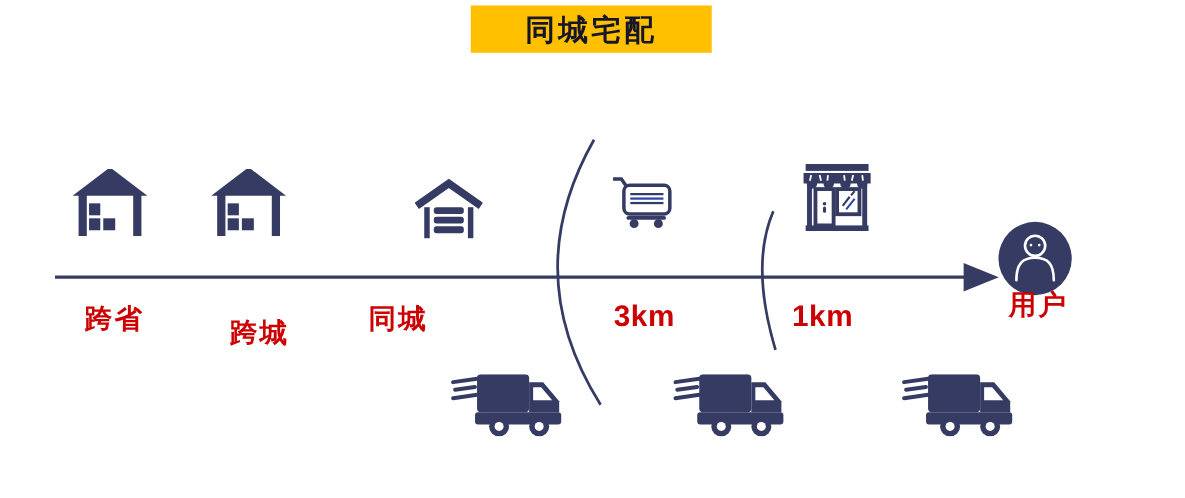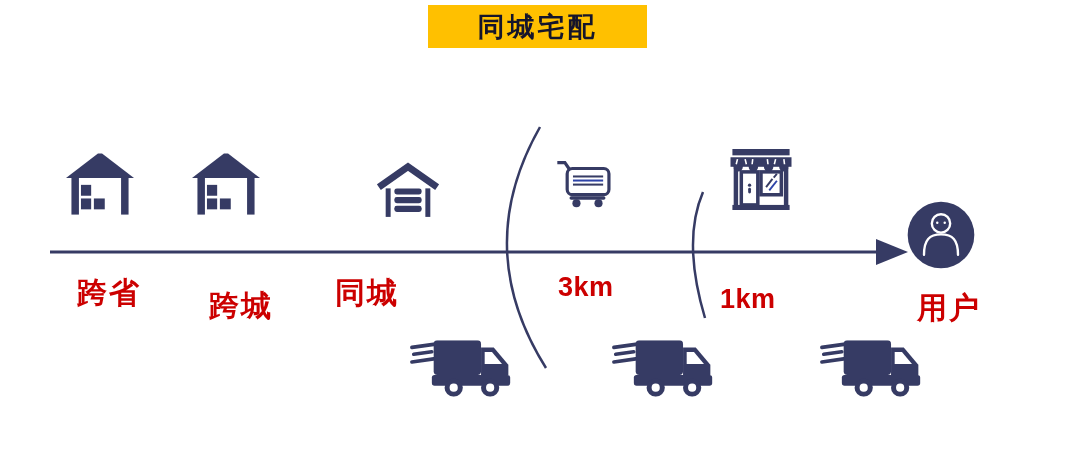--- a/index.html
+++ b/index.html
@@ -20,21 +20,21 @@
   }
   .banner span{
     font-size:27px;font-weight:bold;color:#15152B;letter-spacing:3px;
   }
   .overlay{position:absolute;left:0;top:0;width:1077px;height:453px;}
   .icon{position:absolute;}
   .icon svg{width:100%;height:100%;display:block;}
   .label{
     position:absolute;color:var(--red);font-weight:bold;white-space:nowrap;
   }
-  .label.zh{font-size:30px;letter-spacing:2px;}
+  .label.zh{font-size:25px;letter-spacing:2px;}
   .label.km{font-size:27px;font-weight:600;letter-spacing:0.5px;margin-left:16px;}
 </style>
 </head>
 <body>
 
 <div class="canvas">
 
   <svg class="defs" aria-hidden="true">
     <defs>
       <symbol id="sym-warehouse" viewBox="0 0 100 92">
@@ -160,16 +160,16 @@
   <div class="icon" style="left:820px;top:340px;width:102px;height:57px">
     <svg viewBox="0 0 112 62">
         <use href="#sym-truck"></use>
       </svg>
   </div>
 
   <div class="label zh" style="left:77px;top:273px">跨省</div>
   <div class="label zh" style="left:209px;top:286px">跨城</div>
   <div class="label zh" style="left:335px;top:273px">同城</div>
   <div class="label km" style="left:542px;top:272px">3km</div>
-  <div class="label km" style="left:704px;top:284px">1km</div>
-  <div class="label zh" style="left:917px;top:288px">用户</div>
+  <div class="label km" style="left:704px;top:272px">1km</div>
+  <div class="label zh" style="left:917px;top:260px">用户</div>
 
 </div>
 
 </body></html>

